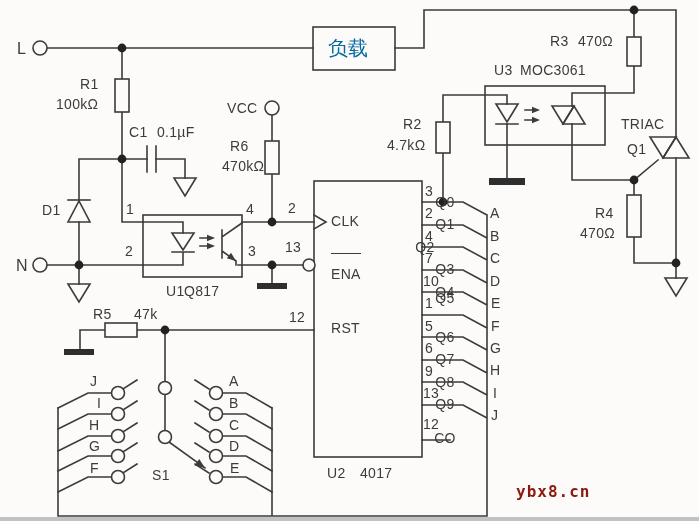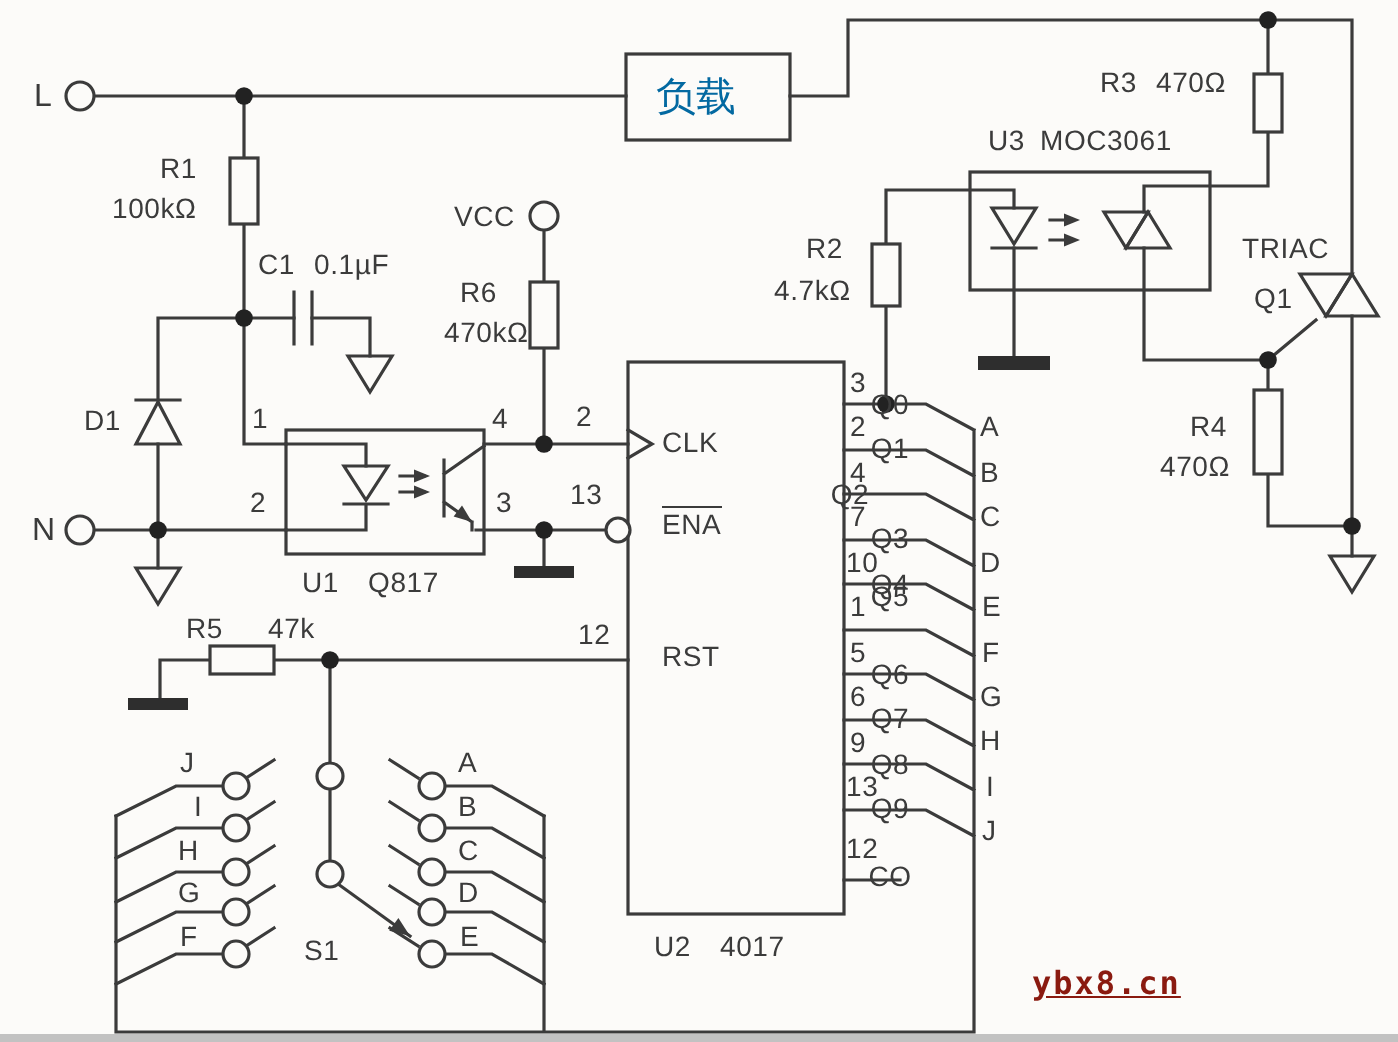--- a/index.html
+++ b/index.html
@@ -7,28 +7,28 @@
     position:relative;width:699px;height:521px;background:#fcfbf9;
     overflow:hidden;font-family:"Liberation Sans",sans-serif;
   }
   #art{position:absolute;left:0;top:0;}
   .lb{
     position:absolute;font:14px/1.05 "Liberation Sans",sans-serif;
     color:#3b3b3b;white-space:nowrap;letter-spacing:0.3px;
   }
   .s16{font-size:16px;}
   .qlab{left-width:26px;width:26px;text-align:center;margin-left:44px;}
-  .ovl{border-top:1.6px solid #3b3b3b;padding-top:1px;}
+  .ovl{border-top:1.6px solid #3b3b3b;padding-top:13px;}
   .loadbox{
     position:absolute;left:313px;top:27px;width:70px;height:43px;
     display:flex;align-items:center;justify-content:center;
     font-size:20px;color:#0369a1;
   }
   .wm{
-    font:bold 16px "DejaVu Sans Mono",monospace;color:#8a1a10;letter-spacing:1px;text-decoration:underline;
+    font:bold 16px "DejaVu Sans Mono",monospace;color:#8a1a10;letter-spacing:1px;
   }
   .edgebar{position:absolute;left:0;top:517px;width:699px;height:4px;background:#c2c2c2;}
 </style>
 </head>
 <body>
 
 <div id="stage">
 
   <svg id="art" width="699" height="521" viewBox="0 0 699 521">
     <g stroke="#3b3b3b" stroke-width="1.6" fill="none" stroke-linecap="square">
@@ -183,21 +183,21 @@
   <span class="lb" style="left:42px;top:203px">D1</span>
   <span class="lb" style="left:230px;top:139px">R6</span>
   <span class="lb" style="left:222px;top:159px">470kΩ</span>
   <span class="lb" style="left:93px;top:307px">R5</span>
   <span class="lb" style="left:134px;top:307px">47k</span>
 
   <span class="lb" style="left:126px;top:202px">1</span>
   <span class="lb" style="left:125px;top:244px">2</span>
   <span class="lb" style="left:246px;top:202px">4</span>
   <span class="lb" style="left:248px;top:244px">3</span>
-  <span class="lb" style="left:151px;top:284px">U1</span>
+  <span class="lb" style="left:166px;top:284px">U1</span>
   <span class="lb" style="left:184px;top:284px">Q817</span>
 
   <span class="lb" style="left:288px;top:201px">2</span>
   <span class="lb" style="left:285px;top:240px">13</span>
   <span class="lb" style="left:289px;top:310px">12</span>
   <span class="lb" style="left:331px;top:214px">CLK</span>
   <span class="lb ovl" style="left:331px;top:253px">ENA</span>
   <span class="lb" style="left:331px;top:321px">RST</span>
 
   <span class="lb qlab" style="left:388px;top:195px">Q0</span>

